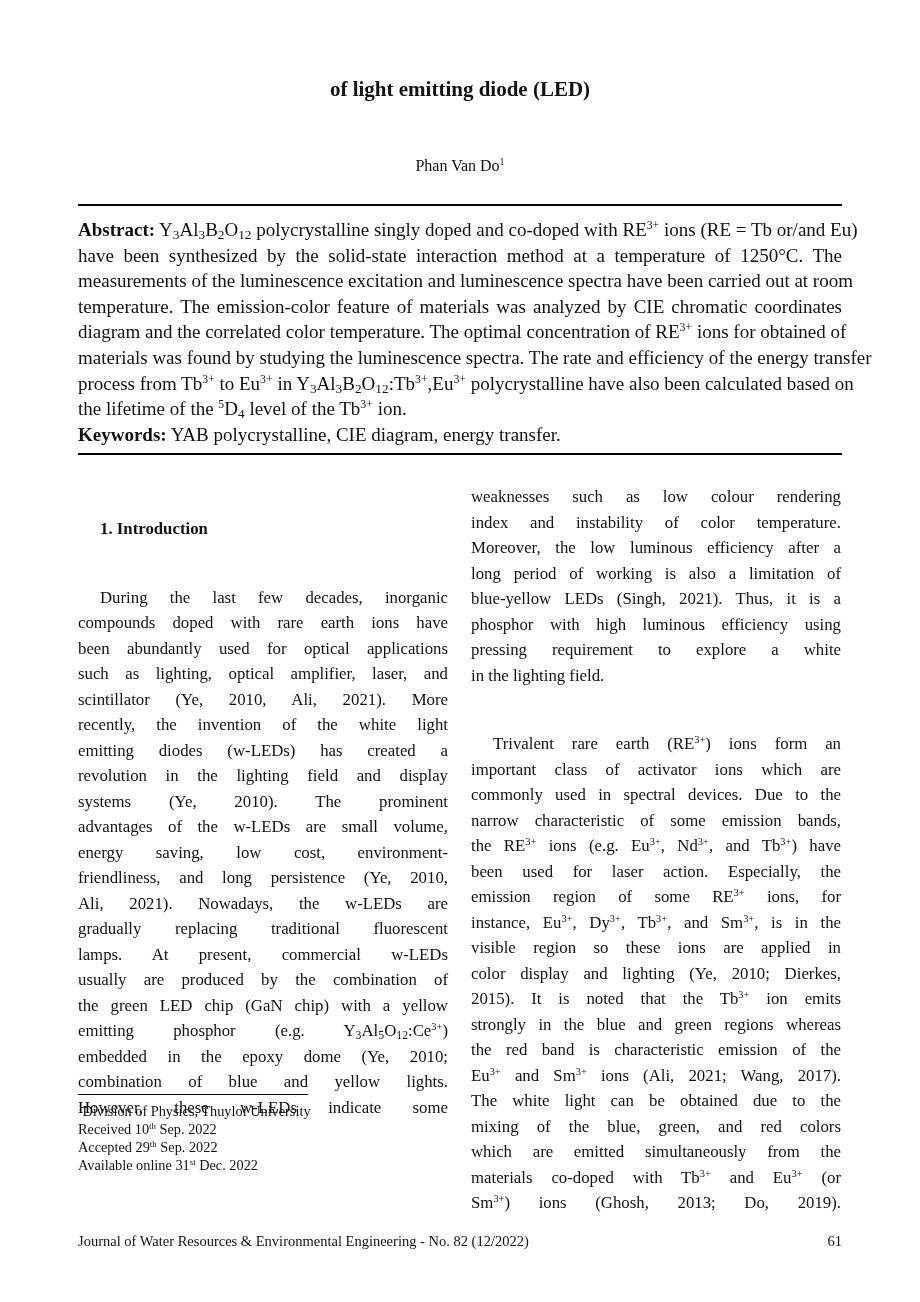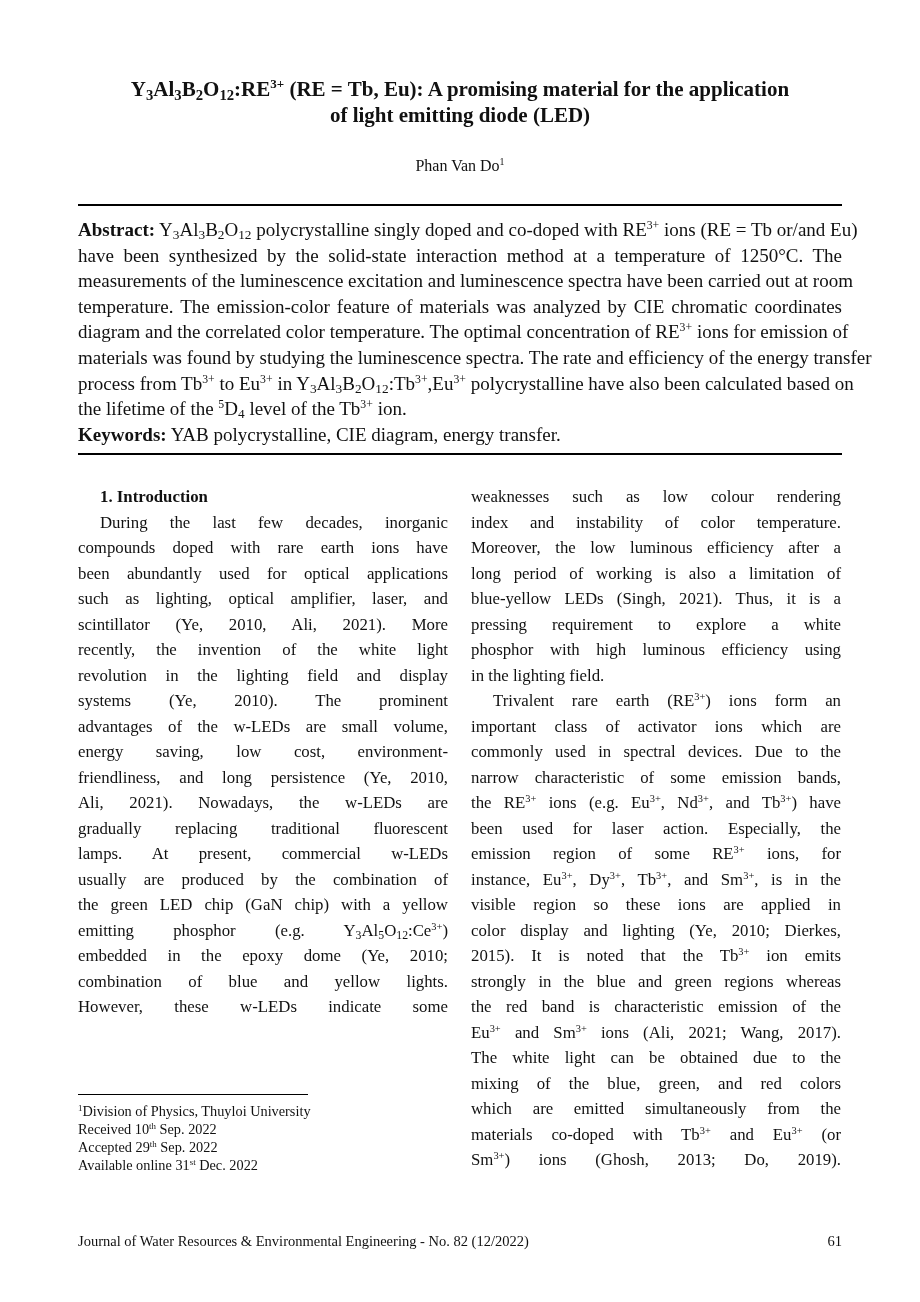--- a/index.html
+++ b/index.html
@@ -10,66 +10,66 @@
   .author { position: absolute; left: 0; width: 920px; top: 157px; text-align: center; font-size: 16px; }
   .rule { position: absolute; left: 78px; width: 764px; height: 2px; background: #000; }
   .abstract { position: absolute; left: 78px; width: 764px; top: 217px; font-size: 19px; line-height: 25.6px; }
   .just { text-align: justify; text-align-last: justify; white-space: nowrap; display: block; height: 25.6px; }
   .last { text-align: center; text-align-last: left; }
   .col { position: absolute; top: 484px; width: 370px; font-size: 16.8px; line-height: 25.5px; }
   .col-left { left: 78px; }
   .col-right { left: 471px; }
   .col .line { display: block; height: 25.5px; white-space: nowrap; text-align: justify; text-align-last: justify; }
   .col .line.last { text-align-last: left; }
-  .col .line.indent { padding-left: 22px; }
-  .heading { font-weight: bold; padding-left: 22px; text-align-last: left !important; }
+  .col .line.indent { padding-left: 22px; margin-top: 43px; }
+  .heading { font-weight: bold; padding-left: 22px; text-align-last: left !important; margin-top: 32px; }
   sup { font-size: 0.62em; vertical-align: 0.6em; line-height: 0; }
   sub { font-size: 0.7em; vertical-align: -0.25em; line-height: 0; }
   .fn-rule { position: absolute; left: 78px; top: 1094px; width: 230px; height: 1px; background: #000; }
   .footnotes { position: absolute; left: 78px; top: 1102px; font-size: 14.3px; line-height: 18px; font-family: Liberation Serif, serif; }
   .footer { position: absolute; left: 78px; width: 764px; top: 1208px; font-size: 14.5px; display: flex; justify-content: space-between; margin-top: 25px; }
   b { font-weight: bold; }
 </style>
 </head>
 <body>
 
 <div class="title">
-  <div><span>Y</span><sub>3</sub><span>Al</span><sub>3</sub><span>B</span><sub>2</sub><span>O</span><sub>12</sub><span>:RE</span><sup>3+</sup><span> (RE = Tb, Eu): A promising material for the application</span></div>
   <div><span>of light emitting diode (LED)</span></div>
 </div>
 
 <div class="author"><span>Phan Van Do</span><sup>1</sup></div>
 
 <div class="rule" style="top:204px"></div>
 
 <div class="abstract">
   <div>
       <div class="just"><b>Abstract:</b><span> Y</span><sub>3</sub><span>Al</span><sub>3</sub><span>B</span><sub>2</sub><span>O</span><sub>12</sub><span> polycrystalline singly doped and co-doped with RE</span><sup>3+</sup><span> ions (RE = Tb or/and Eu)</span></div>
       <div class="just"><span>have been synthesized by the solid-state interaction method at a temperature of 1250°C. The</span></div>
       <div class="just"><span>measurements of the luminescence excitation and luminescence spectra have been carried out at room</span></div>
       <div class="just"><span>temperature. The emission-color feature of materials was analyzed by CIE chromatic coordinates</span></div>
-      <div class="just"><span>diagram and the correlated color temperature. The optimal concentration of RE</span><sup>3+</sup><span> ions for emission of</span></div>
+      <div class="just"><span>diagram and the correlated color temperature. The optimal concentration of RE</span><sup>3+</sup><span> ions for obtained of</span></div>
       <div class="just"><span>materials was found by studying the luminescence spectra. The rate and efficiency of the energy transfer</span></div>
       <div class="just"><span>process from Tb</span><sup>3+</sup><span> to Eu</span><sup>3+</sup><span> in Y</span><sub>3</sub><span>Al</span><sub>3</sub><span>B</span><sub>2</sub><span>O</span><sub>12</sub><span>:Tb</span><sup>3+</sup><span>,Eu</span><sup>3+</sup><span> polycrystalline have also been calculated based on</span></div>
       <div class="just last"><span>the lifetime of the </span><sup>5</sup><span>D</span><sub>4</sub><span> level of the Tb</span><sup>3+</sup><span> ion.</span></div>
     </div>
   <div class="just last"><b>Keywords:</b><span> YAB polycrystalline, CIE diagram, energy transfer.</span></div>
 </div>
 
 <div class="rule" style="top:453px"></div>
 
 <div class="col col-left">
   <div class="line heading">1. Introduction</div>
   <div>
       <div class="line indent"><span>During the last few decades, inorganic</span></div>
       <div class="line"><span>compounds doped with rare earth ions have</span></div>
       <div class="line"><span>been abundantly used for optical applications</span></div>
       <div class="line"><span>such as lighting, optical amplifier, laser, and</span></div>
       <div class="line"><span>scintillator (Ye, 2010, Ali, 2021). More</span></div>
       <div class="line"><span>recently, the invention of the white light</span></div>
+      <div class="line"><span>emitting diodes (w-LEDs) has created a</span></div>
       <div class="line"><span>revolution in the lighting field and display</span></div>
       <div class="line"><span>systems (Ye, 2010). The prominent</span></div>
       <div class="line"><span>advantages of the w-LEDs are small volume,</span></div>
       <div class="line"><span>energy saving, low cost, environment-</span></div>
       <div class="line"><span>friendliness, and long persistence (Ye, 2010,</span></div>
       <div class="line"><span>Ali, 2021). Nowadays, the w-LEDs are</span></div>
       <div class="line"><span>gradually replacing traditional fluorescent</span></div>
       <div class="line"><span>lamps. At present, commercial w-LEDs</span></div>
       <div class="line"><span>usually are produced by the combination of</span></div>
       <div class="line"><span>the green LED chip (GaN chip) with a yellow</span></div>
@@ -80,22 +80,22 @@
     </div>
 </div>
 
 <div class="col col-right">
   <div>
       <div class="line"><span>weaknesses such as low colour rendering</span></div>
       <div class="line"><span>index and instability of color temperature.</span></div>
       <div class="line"><span>Moreover, the low luminous efficiency after a</span></div>
       <div class="line"><span>long period of working is also a limitation of</span></div>
       <div class="line"><span>blue-yellow LEDs (Singh, 2021). Thus, it is a</span></div>
+      <div class="line"><span>phosphor with high luminous efficiency using</span></div>
       <div class="line"><span>pressing requirement to explore a white</span></div>
-      <div class="line"><span>phosphor with high luminous efficiency using</span></div>
       <div class="line last"><span>in the lighting field.</span></div>
       <div class="line indent"><span>Trivalent rare earth (RE</span><sup>3+</sup><span>) ions form an</span></div>
       <div class="line"><span>important class of activator ions which are</span></div>
       <div class="line"><span>commonly used in spectral devices. Due to the</span></div>
       <div class="line"><span>narrow characteristic of some emission bands,</span></div>
       <div class="line"><span>the RE</span><sup>3+</sup><span> ions (e.g. Eu</span><sup>3+</sup><span>, Nd</span><sup>3+</sup><span>, and Tb</span><sup>3+</sup><span>) have</span></div>
       <div class="line"><span>been used for laser action. Especially, the</span></div>
       <div class="line"><span>emission region of some RE</span><sup>3+</sup><span> ions, for</span></div>
       <div class="line"><span>instance, Eu</span><sup>3+</sup><span>, Dy</span><sup>3+</sup><span>, Tb</span><sup>3+</sup><span>, and Sm</span><sup>3+</sup><span>, is in the</span></div>
       <div class="line"><span>visible region so these ions are applied in</span></div>

